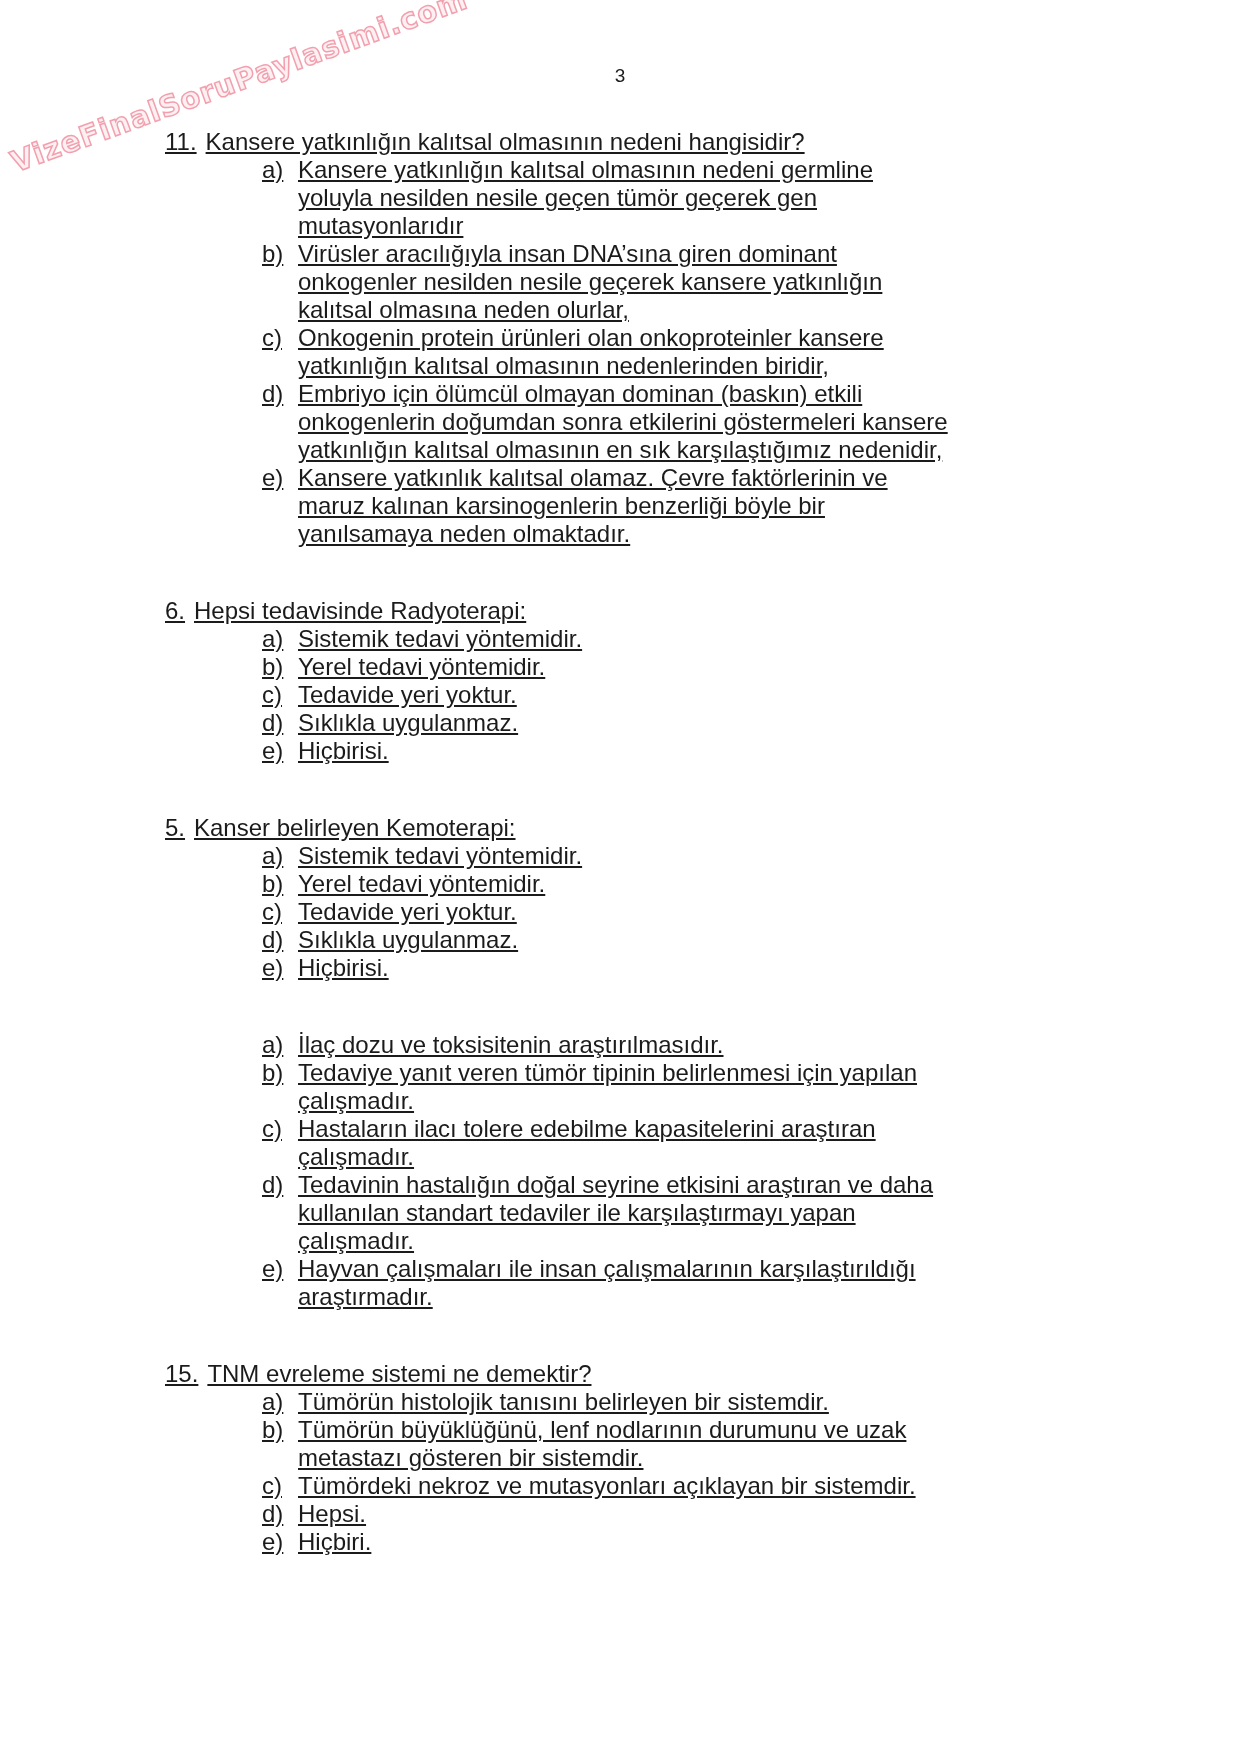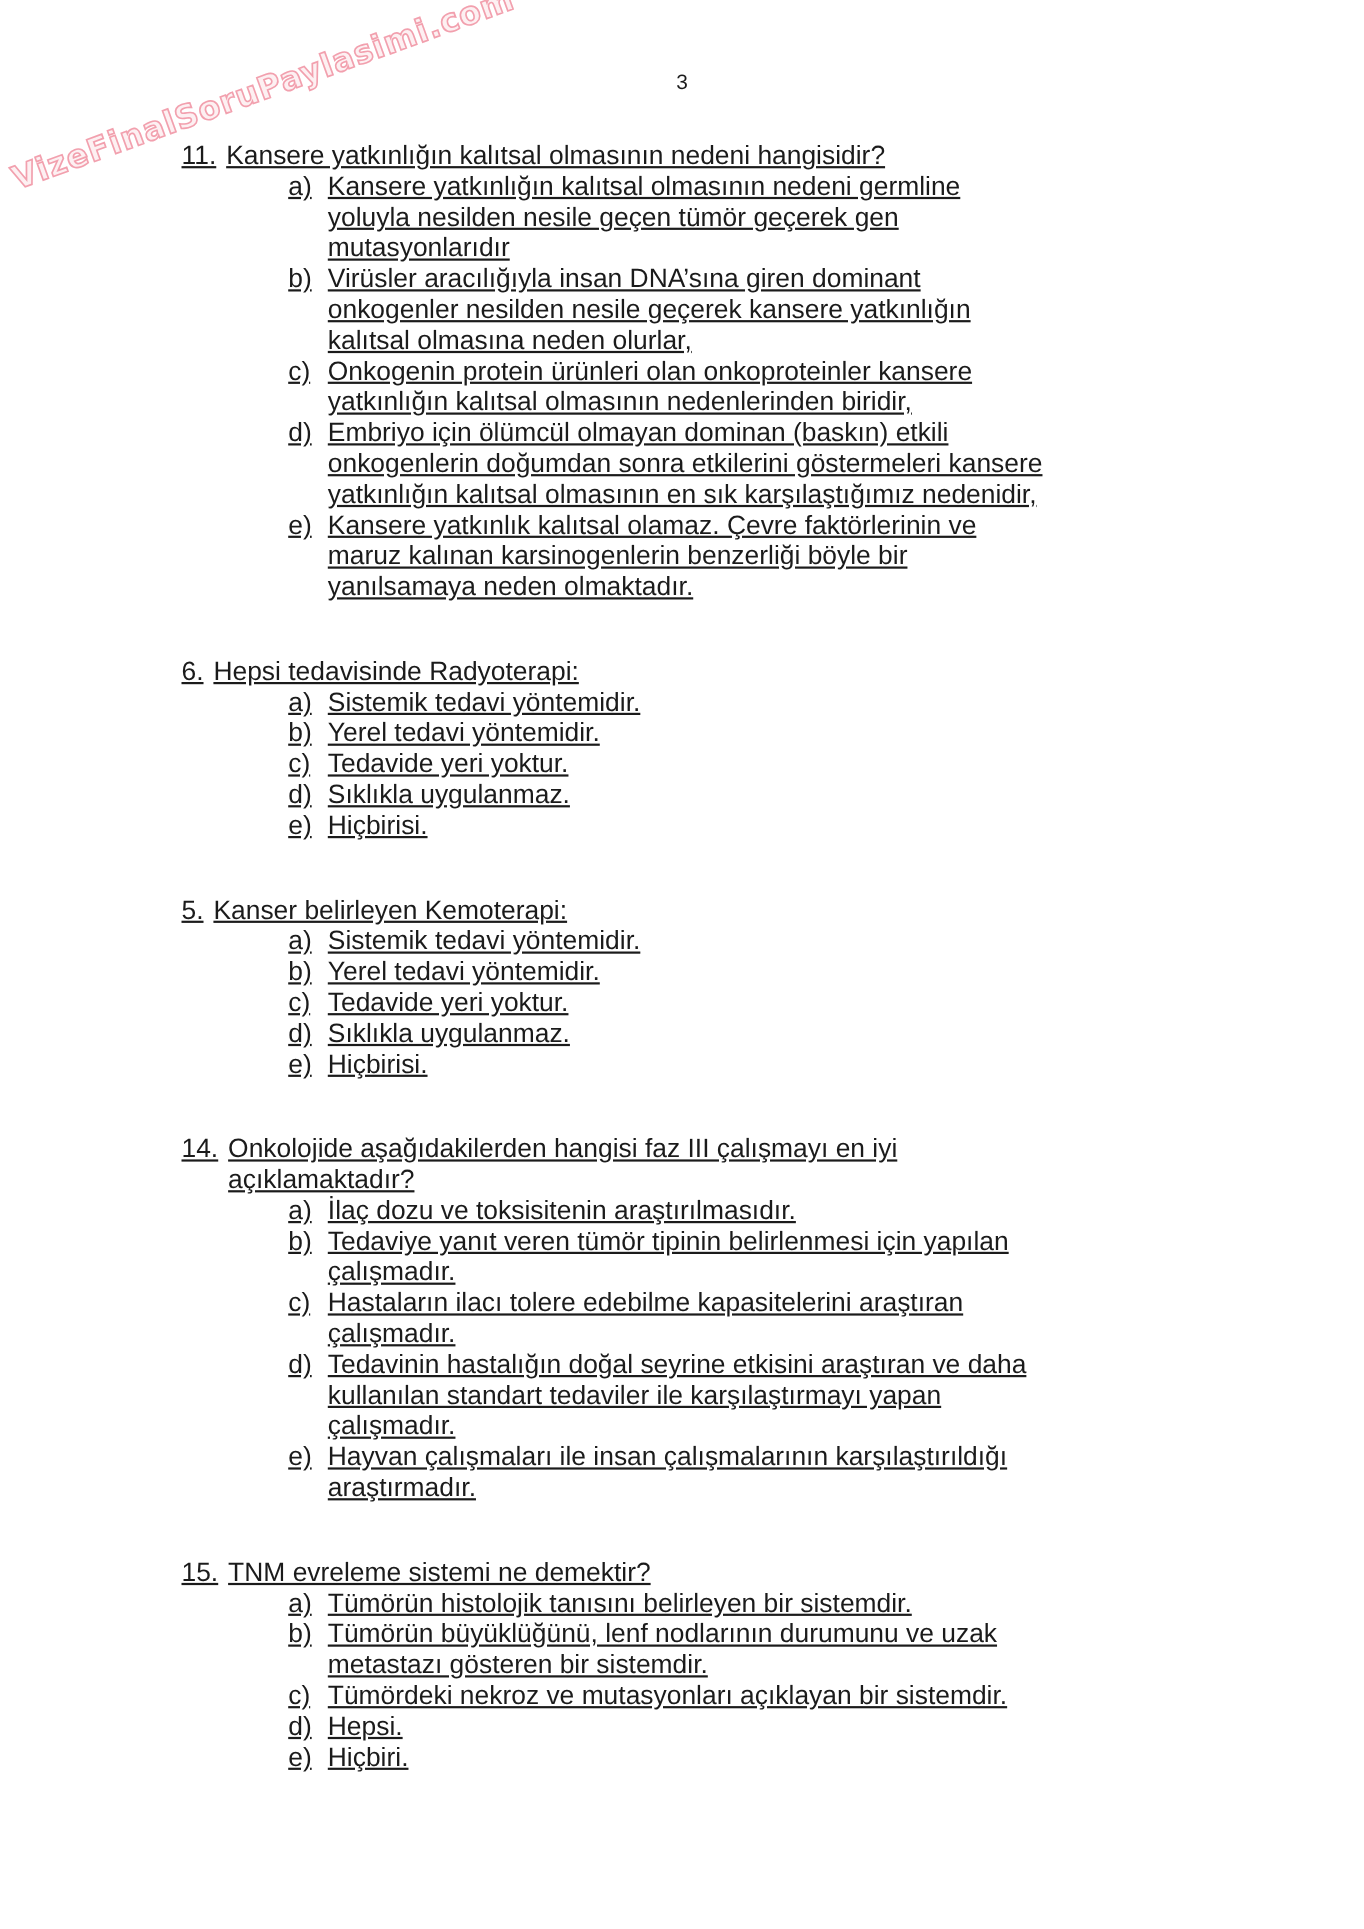--- a/index.html
+++ b/index.html
@@ -171,24 +171,20 @@
           <span class="opt-text">Sıklıkla uygulanmaz.</span>
         </div>
         <div class="option">
           <span class="opt-letter">e)</span>
           <span class="opt-text">Hiçbirisi.</span>
         </div>
       </div>
     </div>
 
     <div class="question">
-      <div class="q-line">
-        <span class="q-num">14.</span>
-        <span class="q-text">Onkolojide aşağıdakilerden hangisi faz III çalışmayı en iyi açıklamaktadır?</span>
-      </div>
       <div class="options">
         <div class="option">
           <span class="opt-letter">a)</span>
           <span class="opt-text">İlaç dozu ve toksisitenin araştırılmasıdır.</span>
         </div>
         <div class="option">
           <span class="opt-letter">b)</span>
           <span class="opt-text">Tedaviye yanıt veren tümör tipinin belirlenmesi için yapılan çalışmadır.</span>
         </div>
         <div class="option">

